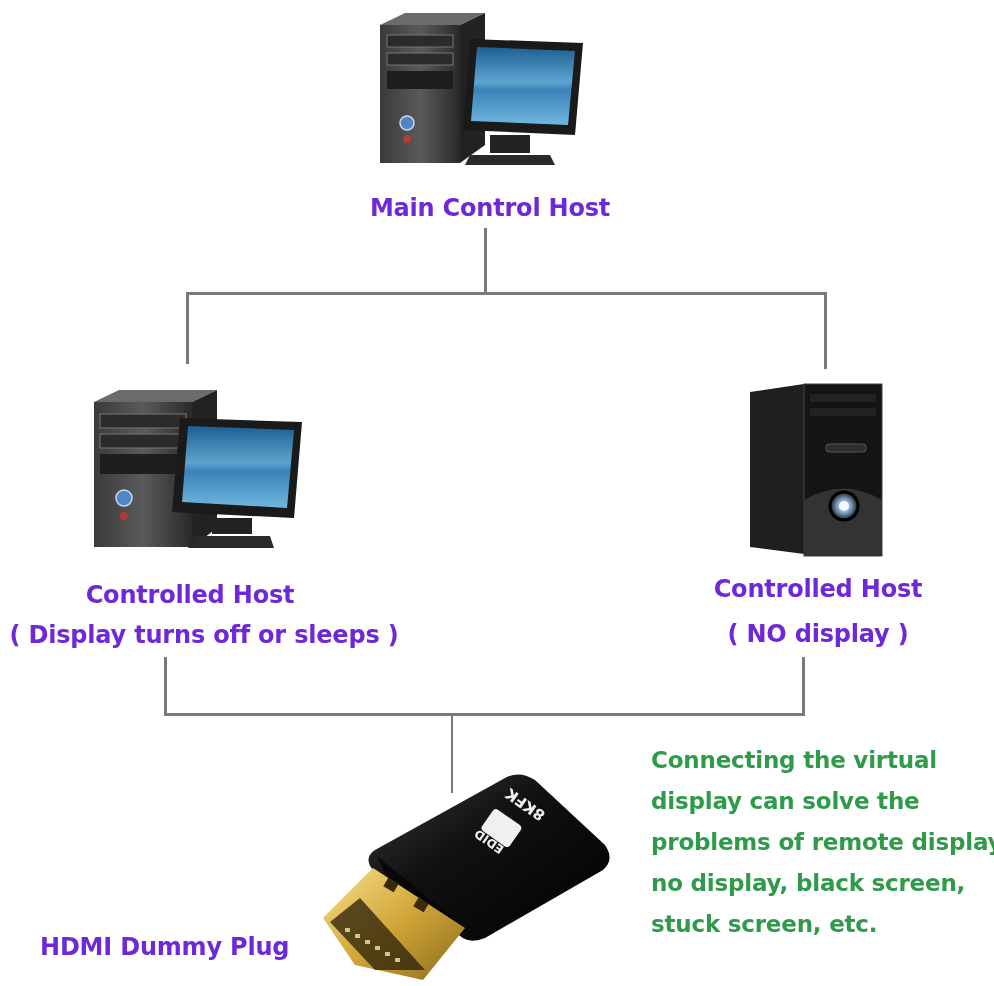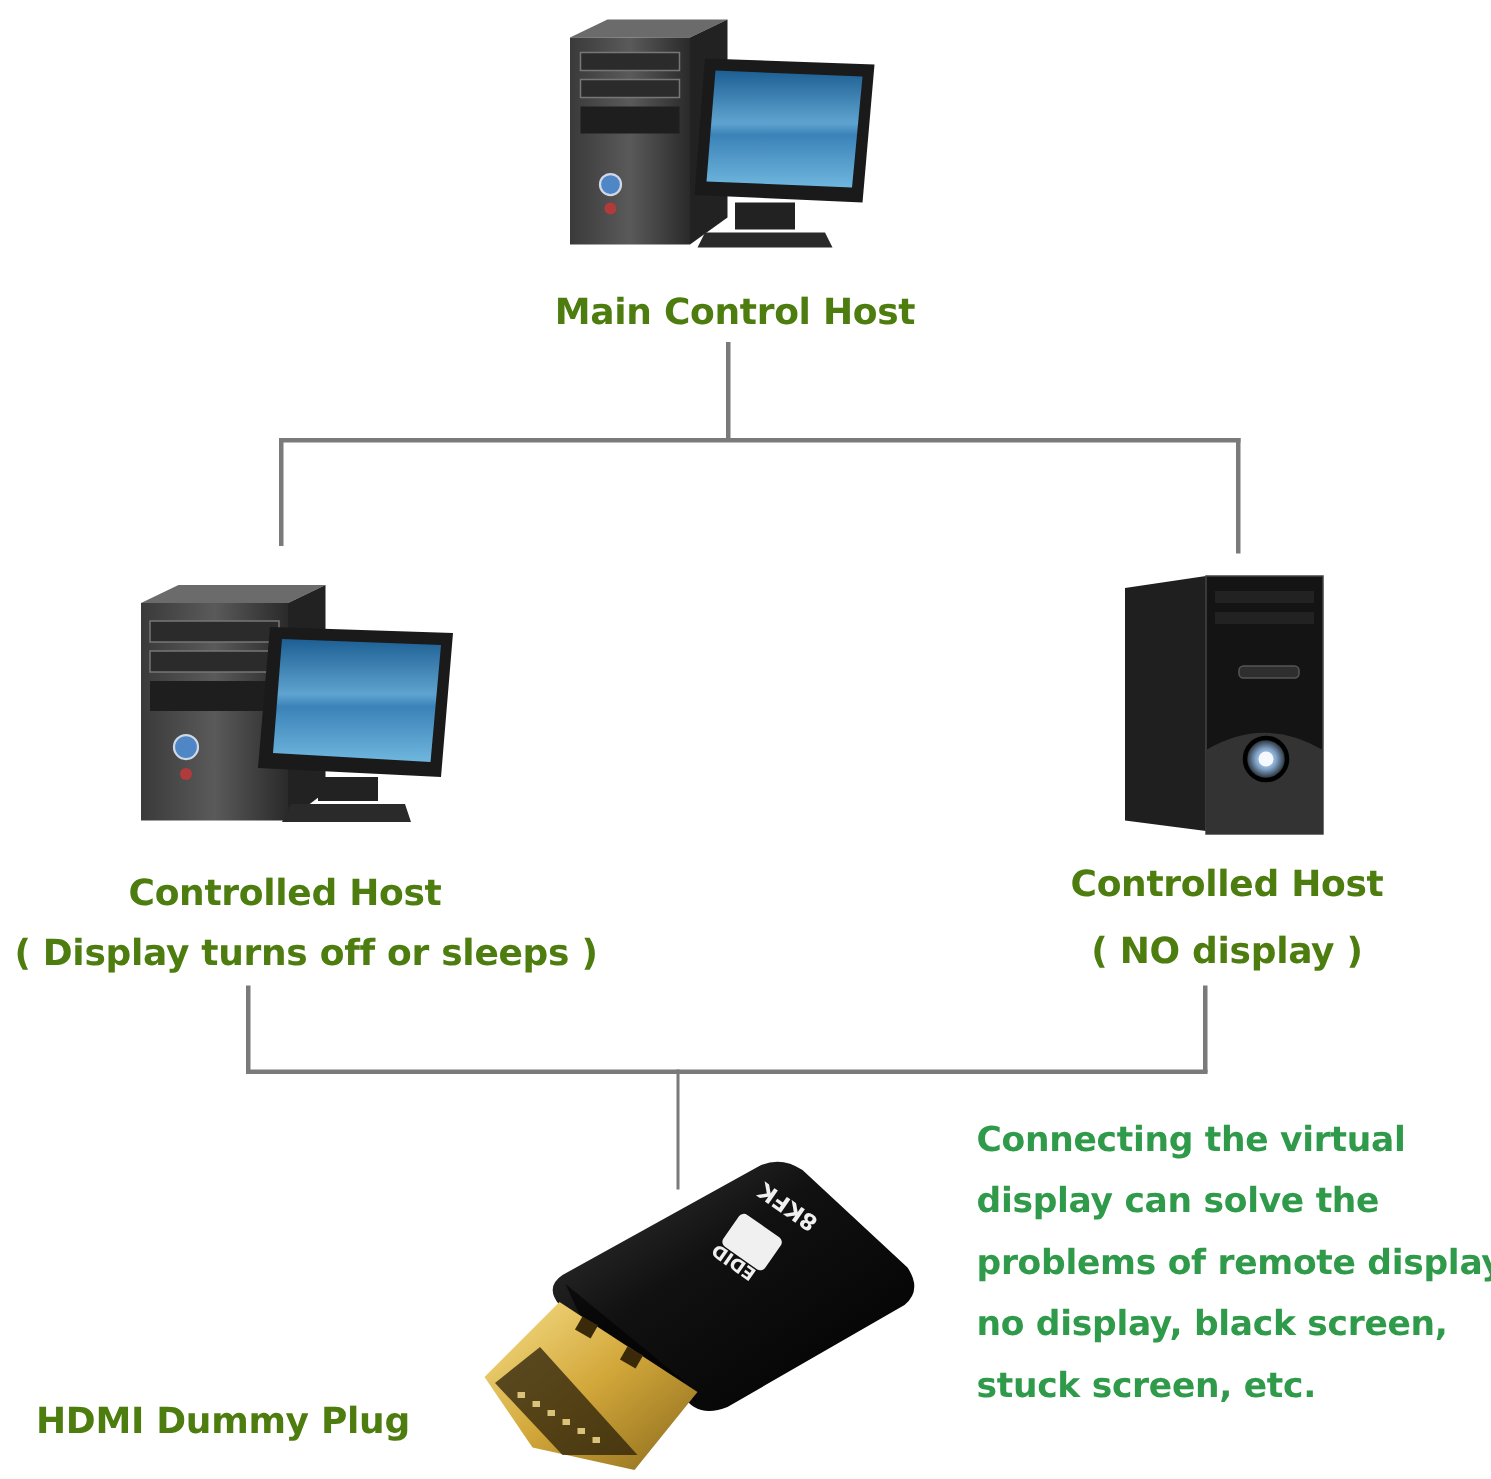--- a/index.html
+++ b/index.html
@@ -1,17 +1,17 @@
 <!DOCTYPE html>
 <html><head>
 <meta charset="utf-8">
 <style>
   html, body { margin:0; padding:0; background:#ffffff; }
   body { width:994px; height:986px; position:relative; overflow:hidden; font-family:"DejaVu Sans", sans-serif; }
-  .label { position:absolute; font-weight:bold; color:#4d7c0f; font-size:24px; white-space:nowrap; text-align:center; letter-spacing:-0.2px; }
+  .label { position:absolute; font-weight:bold; color:#6d28d9; font-size:24px; white-space:nowrap; text-align:center; letter-spacing:-0.2px; }
   .green { position:absolute; left:651px; top:740px; color:#2f9a4a; font-weight:bold; font-size:23px; line-height:41px; letter-spacing:-0.2px; white-space:nowrap; }
   .green div { height:41px; }
   .line { position:absolute; background:#7a7a7a; }
   svg { position:absolute; overflow:visible; }
 </style>
 </head>
 <body>
 
 <div class="line" style="left:484px; top:228px; width:3px; height:66px;"></div>
 <div class="line" style="left:186px; top:292px; width:641px; height:3px;"></div>
@@ -115,21 +115,21 @@
       <rect x="80" y="188" width="5" height="4"></rect>
   </g>
   <rect x="70" y="110" width="12" height="10" fill="#3a2a0a" transform="rotate(30 76 115)"></rect>
   <rect x="100" y="130" width="12" height="10" fill="#3a2a0a" transform="rotate(30 106 135)"></rect>
   <g transform="rotate(35 200 70)" fill="#f0f0f0">
     <text x="170" y="40" font-size="15" font-weight="bold" font-family="DejaVu Sans, sans-serif" transform="rotate(180 190 35)">8KFK</text>
     <rect x="165" y="55" width="34" height="26" rx="4" fill="#f0f0f0"></rect>
     <text x="168" y="90" font-size="12" font-weight="bold" font-family="DejaVu Sans, sans-serif" transform="rotate(180 182 86)">EDID</text>
   </g>
 </svg>
-<div class="label" style="left:24px; top:933px; text-align:left;">HDMI Dummy Plug</div>
+<div class="label" style="left:40px; top:933px; text-align:left;">HDMI Dummy Plug</div>
 
 <div class="green">
   <div>Connecting the virtual</div>
   <div>display can solve the</div>
   <div>problems of remote display,</div>
   <div>no display, black screen,</div>
   <div>stuck screen, etc.</div>
 </div>
 
 </body></html>

